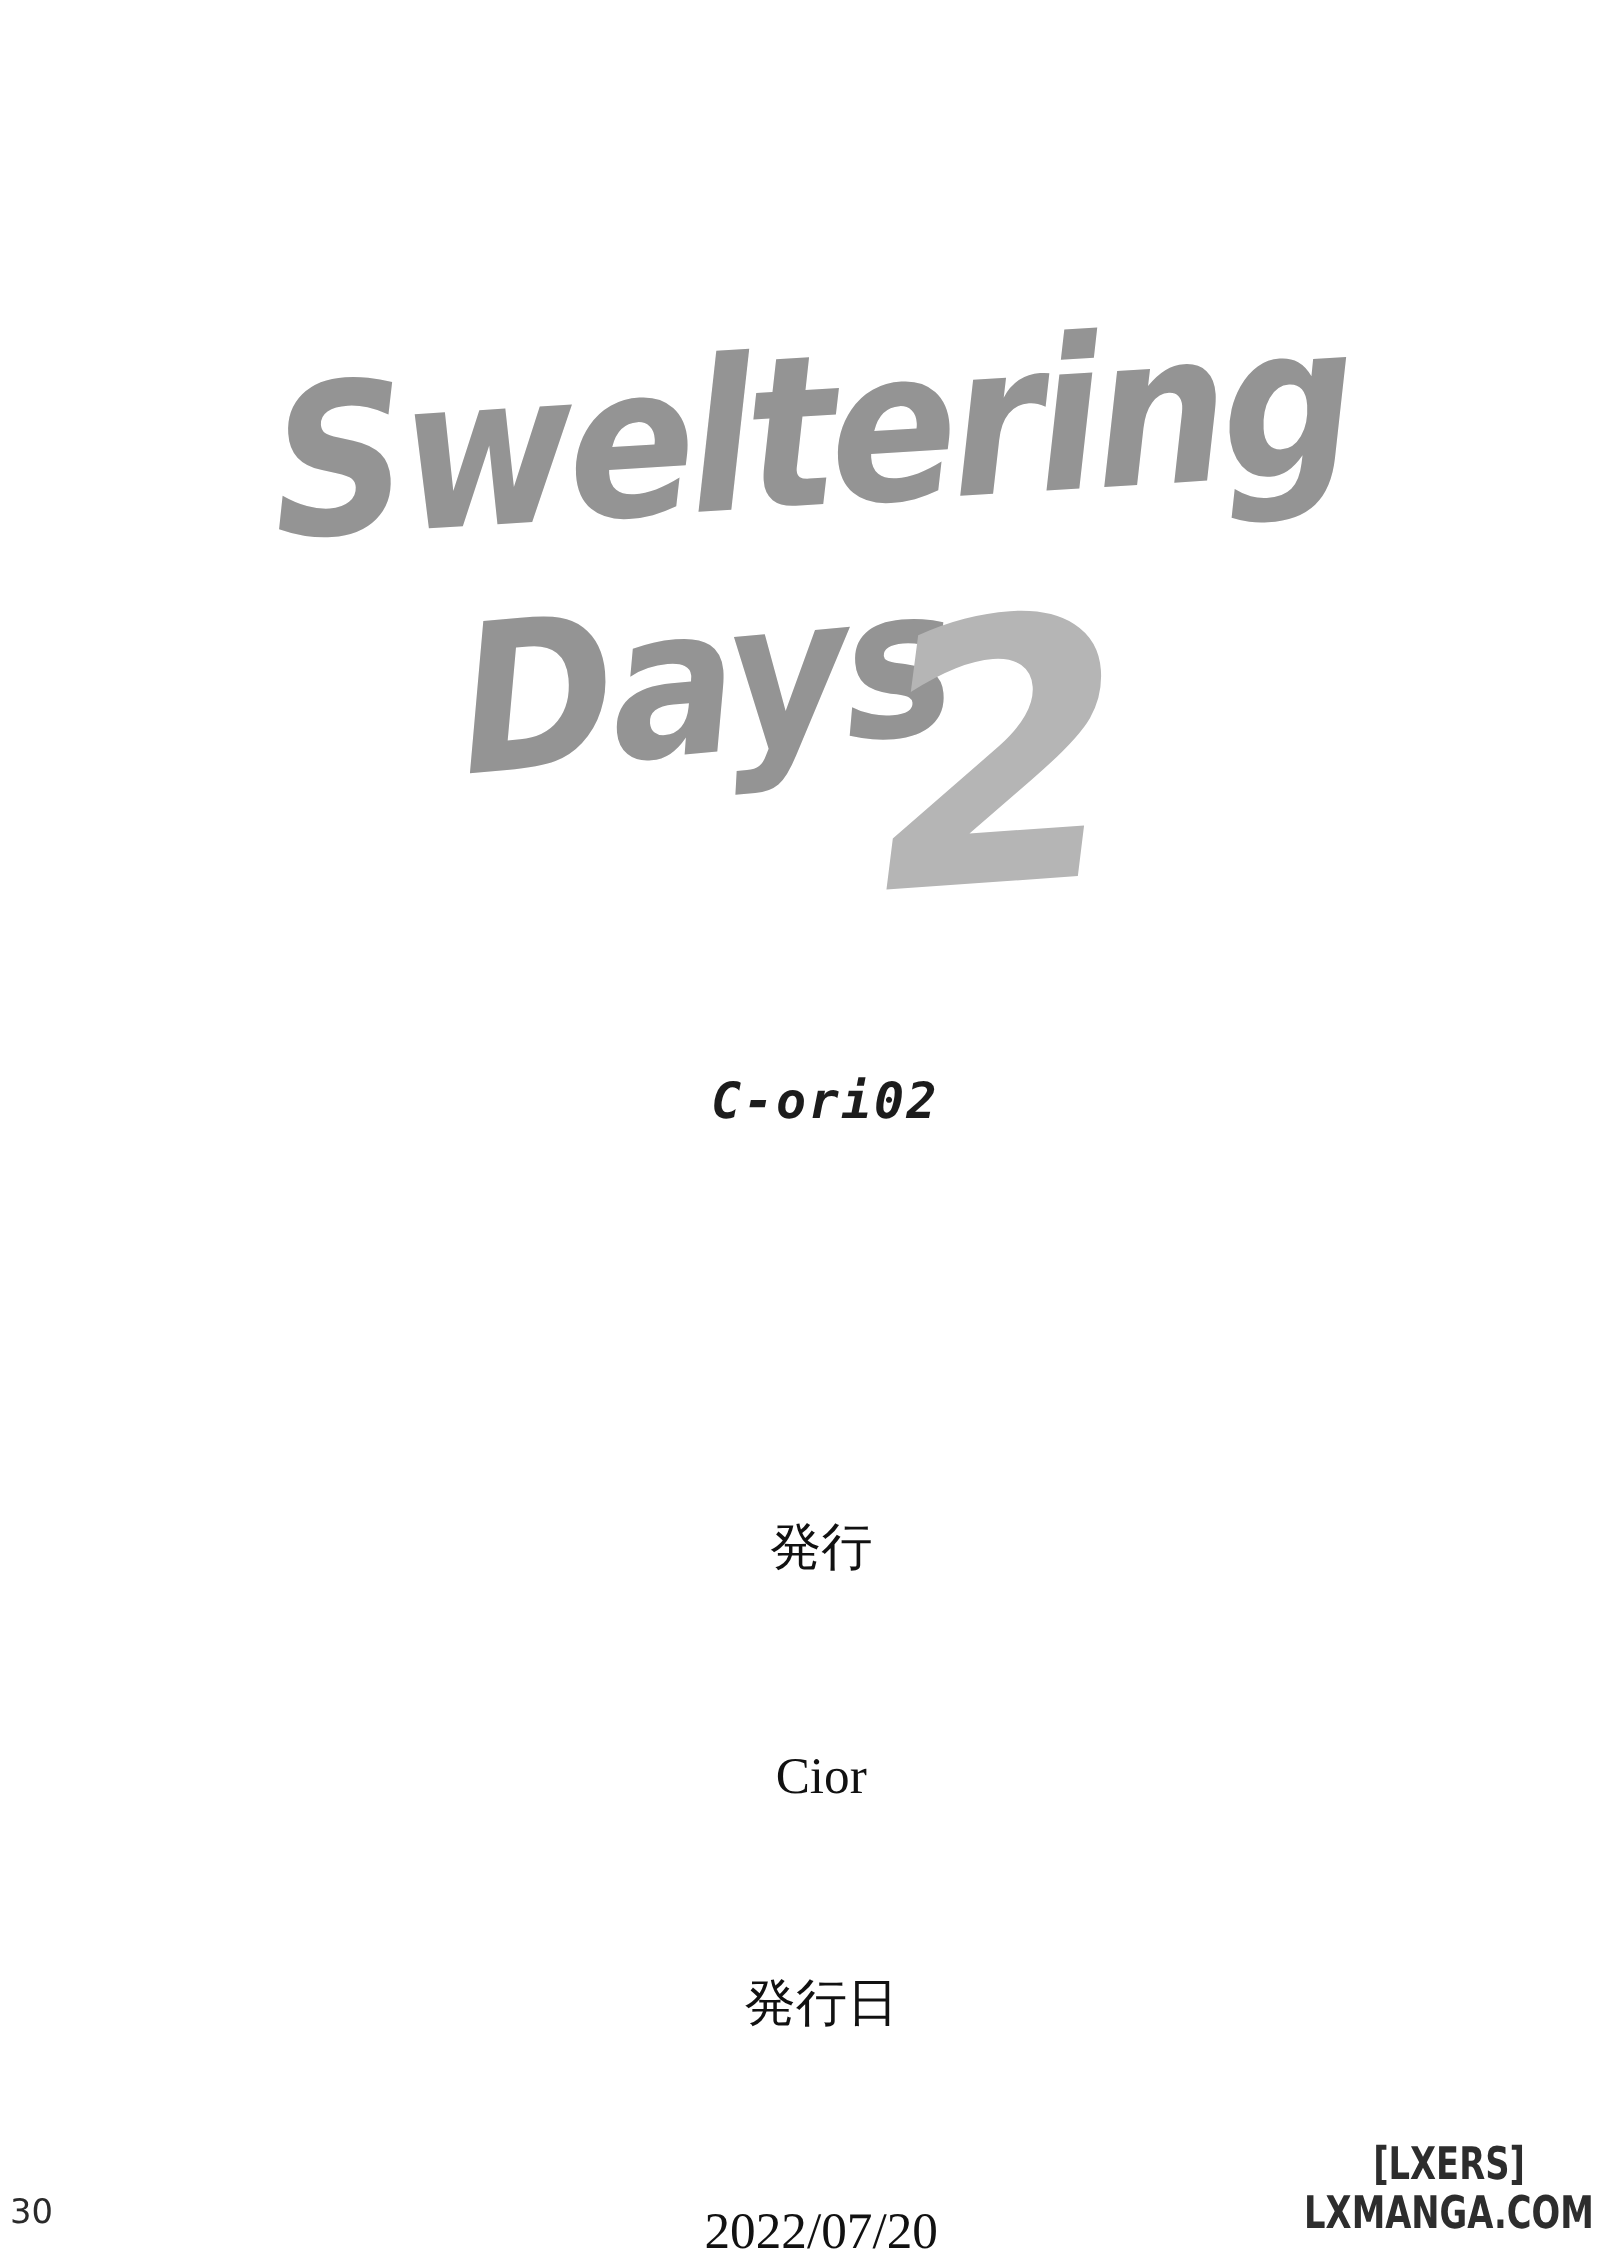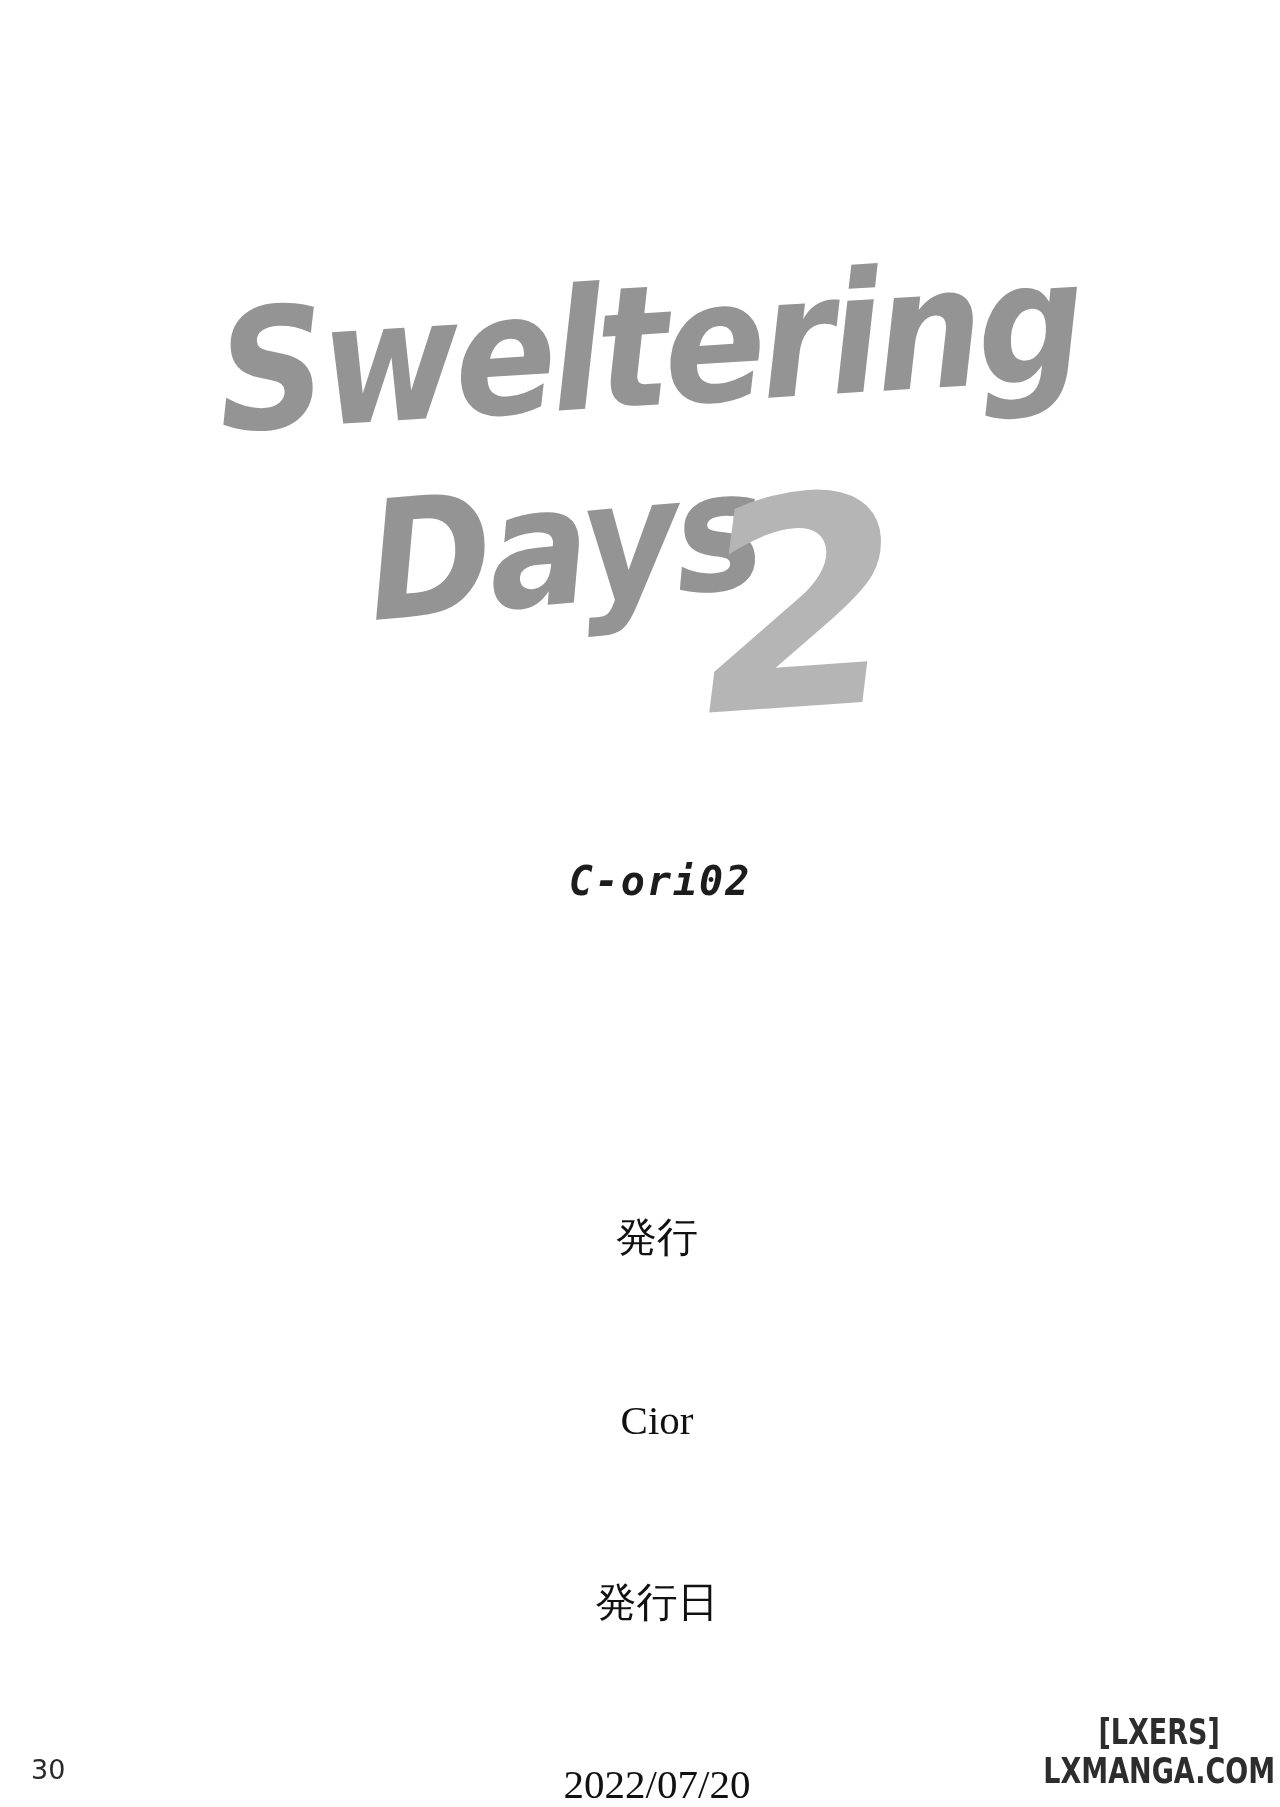--- a/index.html
+++ b/index.html
@@ -86,21 +86,21 @@
     font-family: "Liberation Serif", "DejaVu Serif", serif;
     font-size: 41px;
     line-height: 60.7px;
     color: #111111;
     white-space: pre;
   }
 
   
   .page-number {
     position: absolute;
-    left: 31px;
+    left: 8px;
     top: 1754px;
     font-family: "DejaVu Sans", "Liberation Sans", sans-serif;
     font-size: 27px;
     color: #2a2a2a;
   }
   .watermark {
     position: absolute;
     right: 5px;
     top: 1712px;
     text-align: center;

